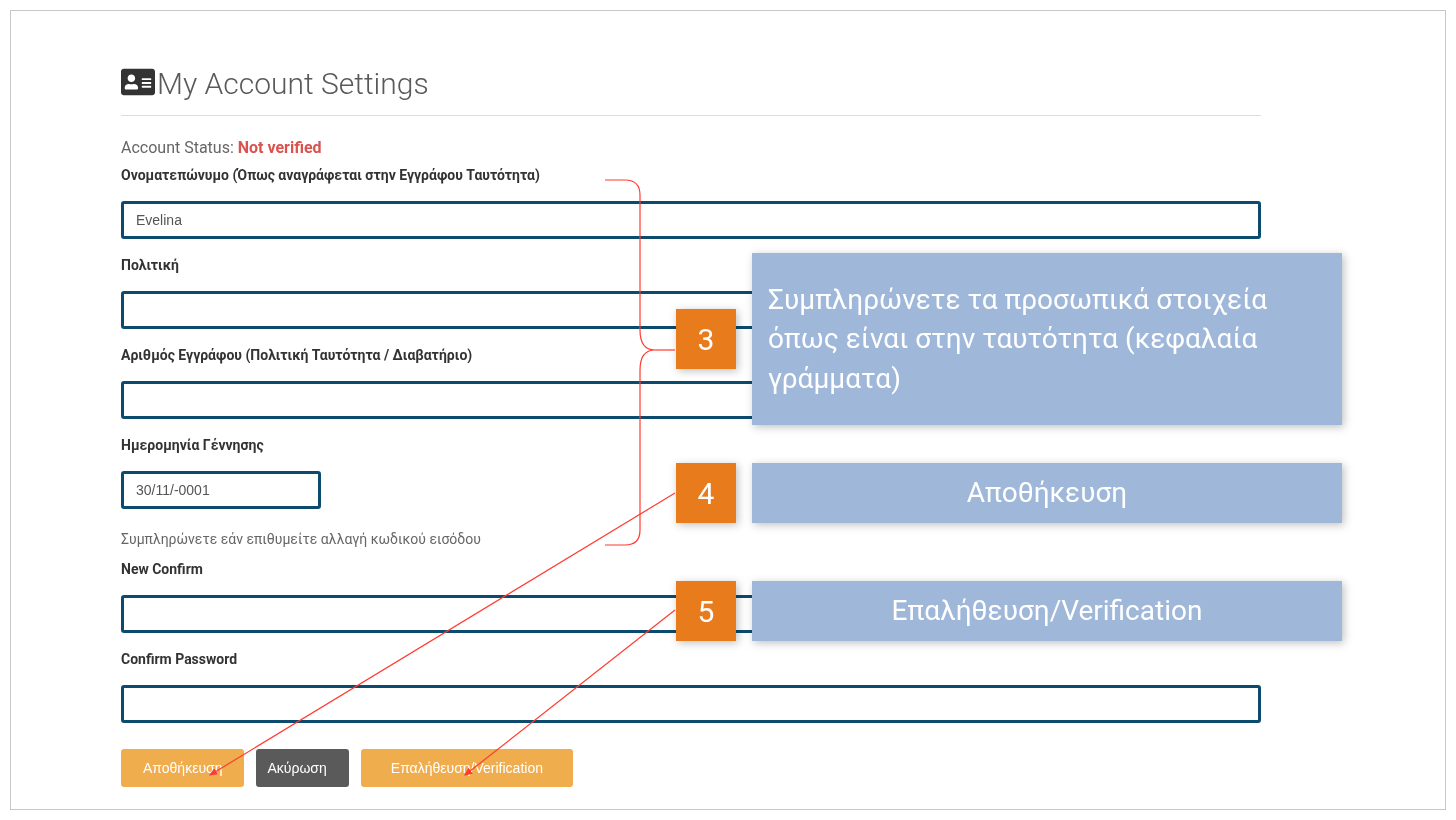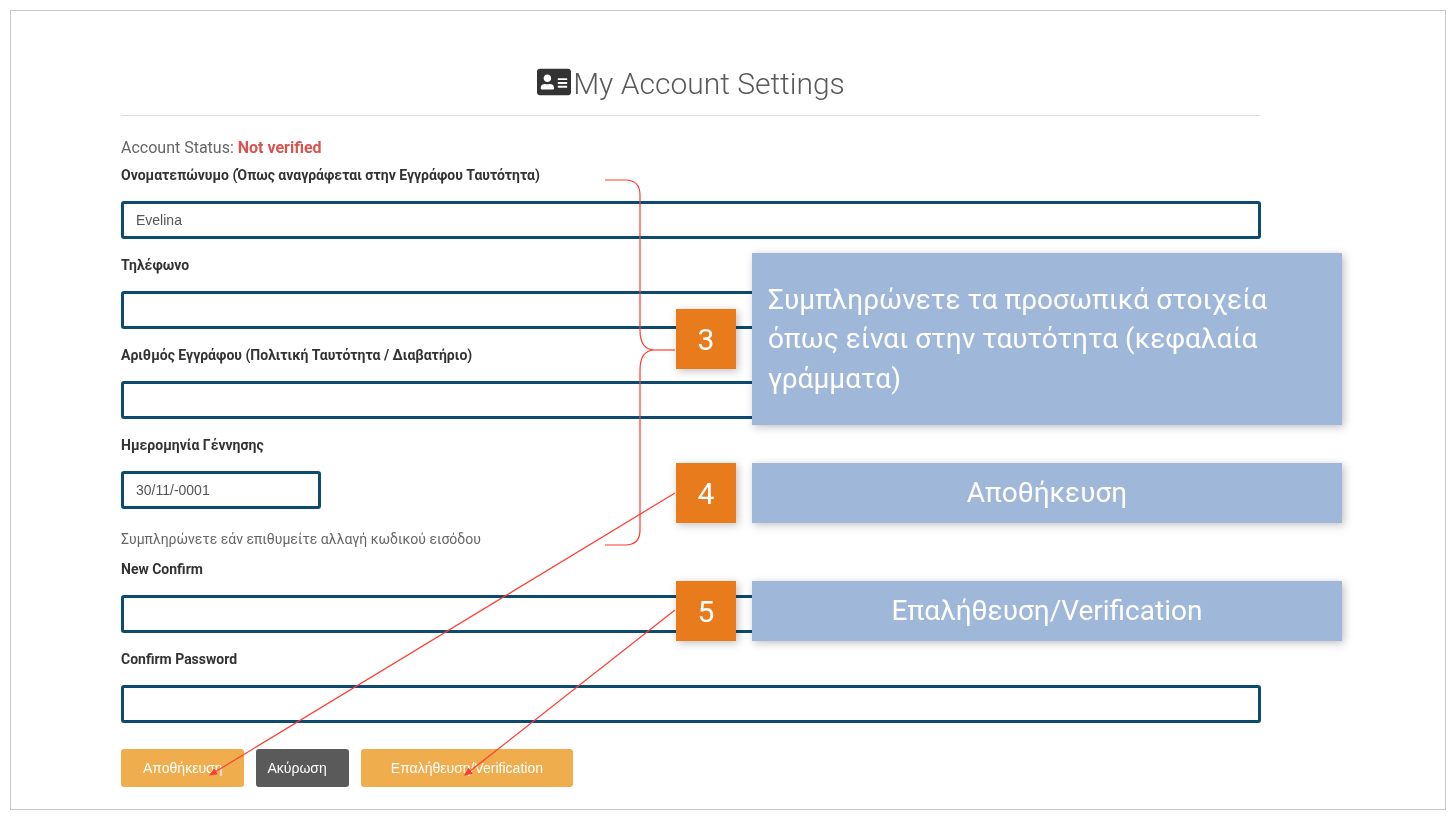--- a/index.html
+++ b/index.html
@@ -24,21 +24,20 @@
       position: absolute;
       left: 110px;
       top: 55px;
       width: 1140px;
     }
     .page-header {
       display: flex;
       align-items: center;
       gap: 2px;
       margin-bottom: 14px;
-      justify-content: center;
     }
     .page-title {
       font-size: 30px;
       font-weight: 300;
       color: #5a5a5a;
     }
     .header-icon svg {
       width: 34px;
       height: 30px;
       color: #333;
@@ -170,21 +169,21 @@
     <hr class="hr">
 
     <div class="status-row">
       <span>Account Status:</span>
       <span class="status-value">Not verified</span>
     </div>
 
     <div class="field-label">Ονοματεπώνυμο (Όπως αναγράφεται στην Εγγράφου Ταυτότητα)</div>
     <input class="field-input" type="text" value="Evelina" style="">
 
-    <div class="field-label">Τηλέφωνο</div>
+    <div class="field-label">Πολιτική</div>
     <input class="field-input" type="text" value="" style="">
 
     <div class="field-label">Αριθμός Εγγράφου (Πολιτική Ταυτότητα / Διαβατήριο)</div>
     <input class="field-input" type="text" value="" style="">
 
     <div class="field-label">Ημερομηνία Γέννησης</div>
     <input class="field-input short" type="text" value="30/11/-0001" style="">
 
     <div class="helper-text">Συμπληρώνετε εάν επιθυμείτε αλλαγή κωδικού εισόδου</div>
 

